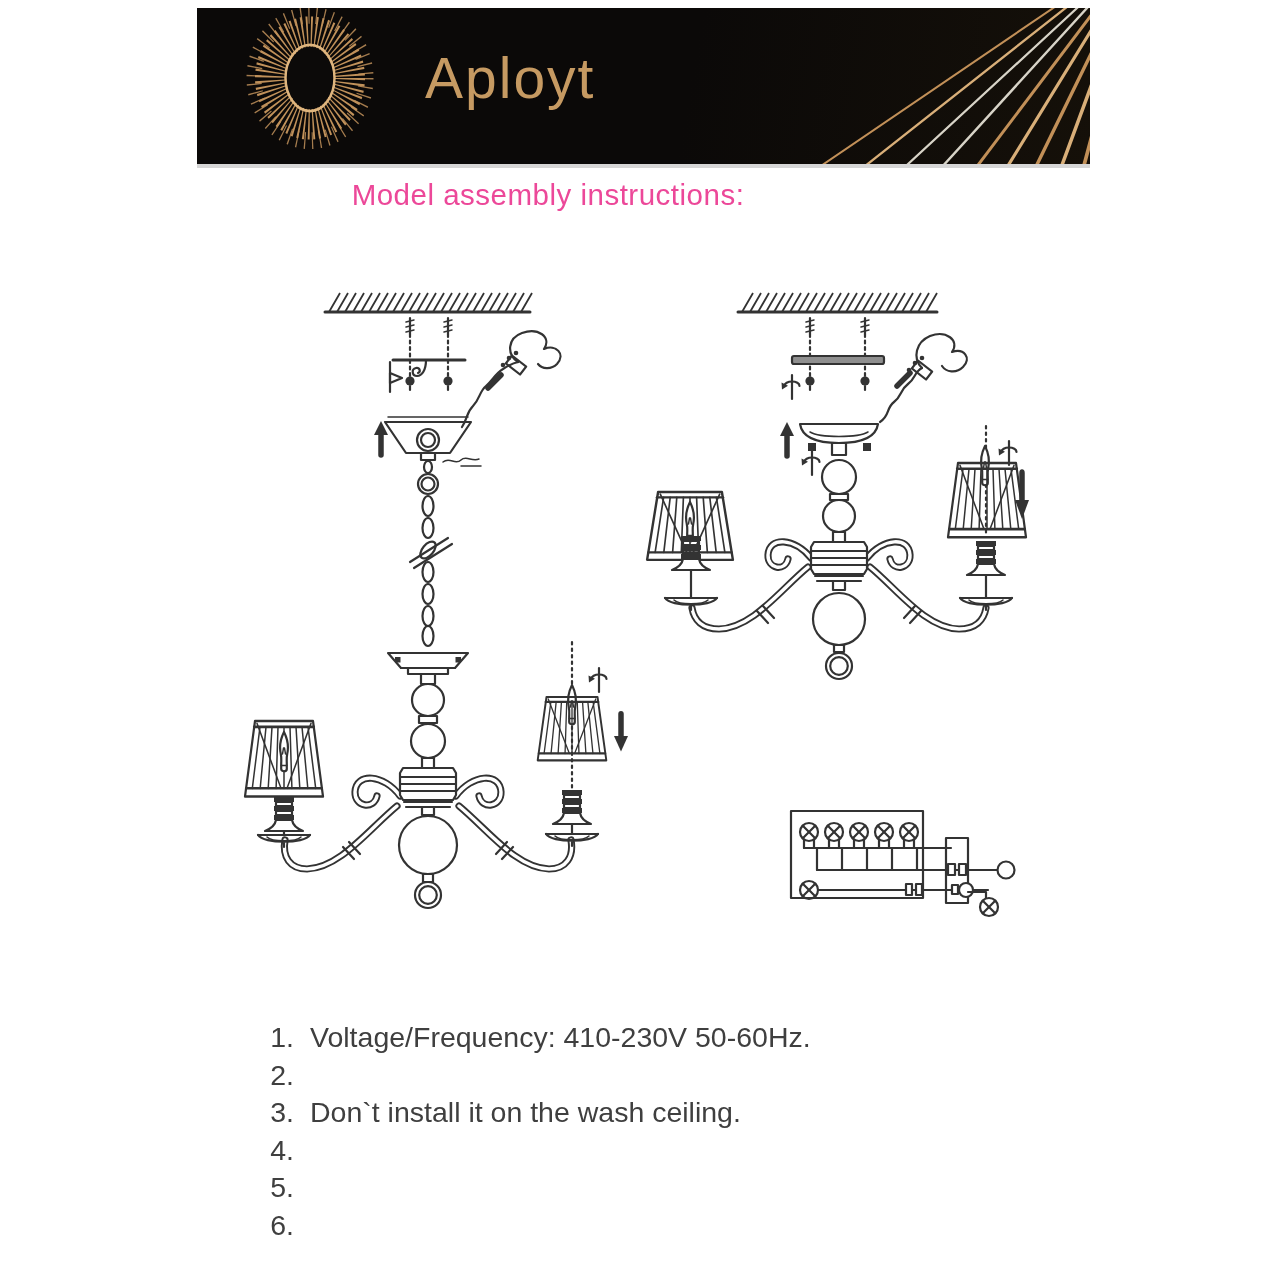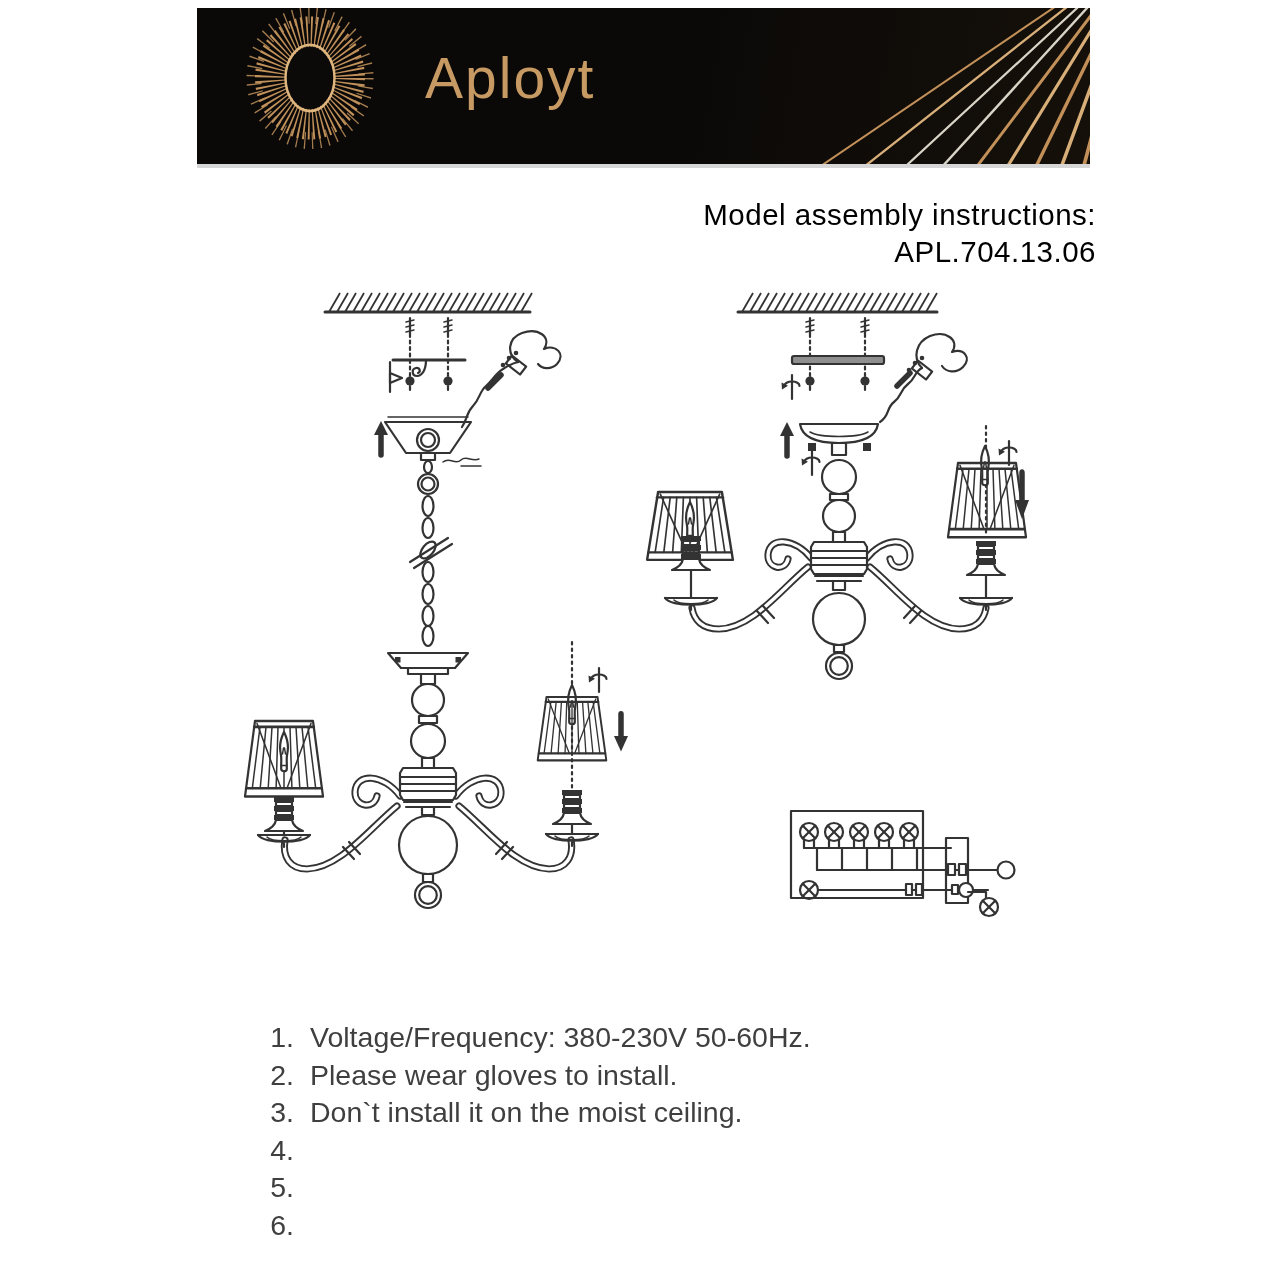--- a/index.html
+++ b/index.html
@@ -4,22 +4,22 @@
 <style>
   html,body{margin:0;padding:0;background:#fff;}
   .page{position:relative;width:1096px;height:1280px;background:#ffffff;overflow:hidden;
         font-family:"Liberation Sans",sans-serif;color:#3d3d3d;}
   
   .banner{position:absolute;left:197px;top:8px;width:893px;height:156px;
           background:linear-gradient(100deg,#0b0908 55%,#151009);
           border-bottom:4px solid #d6d6d6;overflow:hidden;}
   .banner svg{display:block;width:893px;height:156px;}
   
-  .title{position:absolute;left:0;right:0;top:176px;text-align:right;
-         font-size:29.5px;line-height:37px;color:#000000;letter-spacing:.5px;margin-top:20px;}
+  .title{position:absolute;left:0;right:0;top:176px;text-align:center;
+         font-size:29.5px;line-height:37px;color:#ec4899;letter-spacing:.5px;}
   
   .diag{position:absolute;left:200px;top:270px;width:880px;height:730px;}
   .diag path,.diag line,.diag rect,.diag circle,.diag ellipse{
         stroke:#333;fill:none;stroke-width:2.2;stroke-linecap:round;stroke-linejoin:round;}
   .diag .f{fill:#333;stroke:none;}
   .diag .fw{fill:#fff;stroke:#333;}
   .diag .thin{stroke-width:1.5;}
   .diag .hatch{stroke-width:1.8;stroke-linecap:butt;}
   .diag .thick{stroke-width:3;}
   .diag .bold{stroke-width:5.5;}
@@ -63,21 +63,20 @@
         <line x1="935" y1="-22" x2="882" y2="176" stroke="#c29058" stroke-width="3.7"></line>
         <line x1="938" y1="-22" x2="903" y2="177" stroke="#d9af79" stroke-width="3.8"></line>
         <line x1="941" y1="-22" x2="921" y2="177" stroke="#c29058" stroke-width="4"></line>
         <line x1="944" y1="-22" x2="937" y2="178" stroke="#d9af79" stroke-width="4"></line>
       </g>
     </svg>
   </div>
 
   <div class="title">
     <div>Model assembly instructions:</div>
-    <div>APL.704.13.06</div>
   </div>
 
   <svg class="diag" viewBox="0 0 880 730">
     <defs>
       <g id="screw">
         <line x1="0" y1="0" x2="0" y2="16"></line>
         <line class="thin" x1="-4" y1="4" x2="4" y2="2"></line>
         <line class="thin" x1="-4" y1="9" x2="4" y2="7"></line>
         <line class="thin" x1="-4" y1="14" x2="4" y2="12"></line>
         <line class="dash" x1="0" y1="16" x2="0" y2="58"></line>
@@ -364,29 +363,28 @@
       <circle class="fw" cx="766" cy="620" r="7"></circle>
       <circle cx="806" cy="600" r="8.5"></circle>
       <path d="M768 622 H786 V628"></path>
       <use href="#lampx" transform="translate(789,637)"></use>
     </g>
   </svg>
 
   <div class="ins">
     <div class="ins-row">
       <span class="ins-num">1.</span>
-      <span>Voltage/Frequency: 380-230V 50-60Hz.</span>
+      <span>Voltage/Frequency: 410-230V 50-60Hz.</span>
     </div>
     <div class="ins-row">
       <span class="ins-num">2.</span>
-      <span>Please wear gloves to install.</span>
     </div>
     <div class="ins-row">
       <span class="ins-num">3.</span>
-      <span>Don`t install it on the moist ceiling.</span>
+      <span>Don`t install it on the wash ceiling.</span>
     </div>
     <div class="ins-row">
       <span class="ins-num">4.</span>
     </div>
     <div class="ins-row">
       <span class="ins-num">5.</span>
     </div>
     <div class="ins-row">
       <span class="ins-num">6.</span>
     </div>

